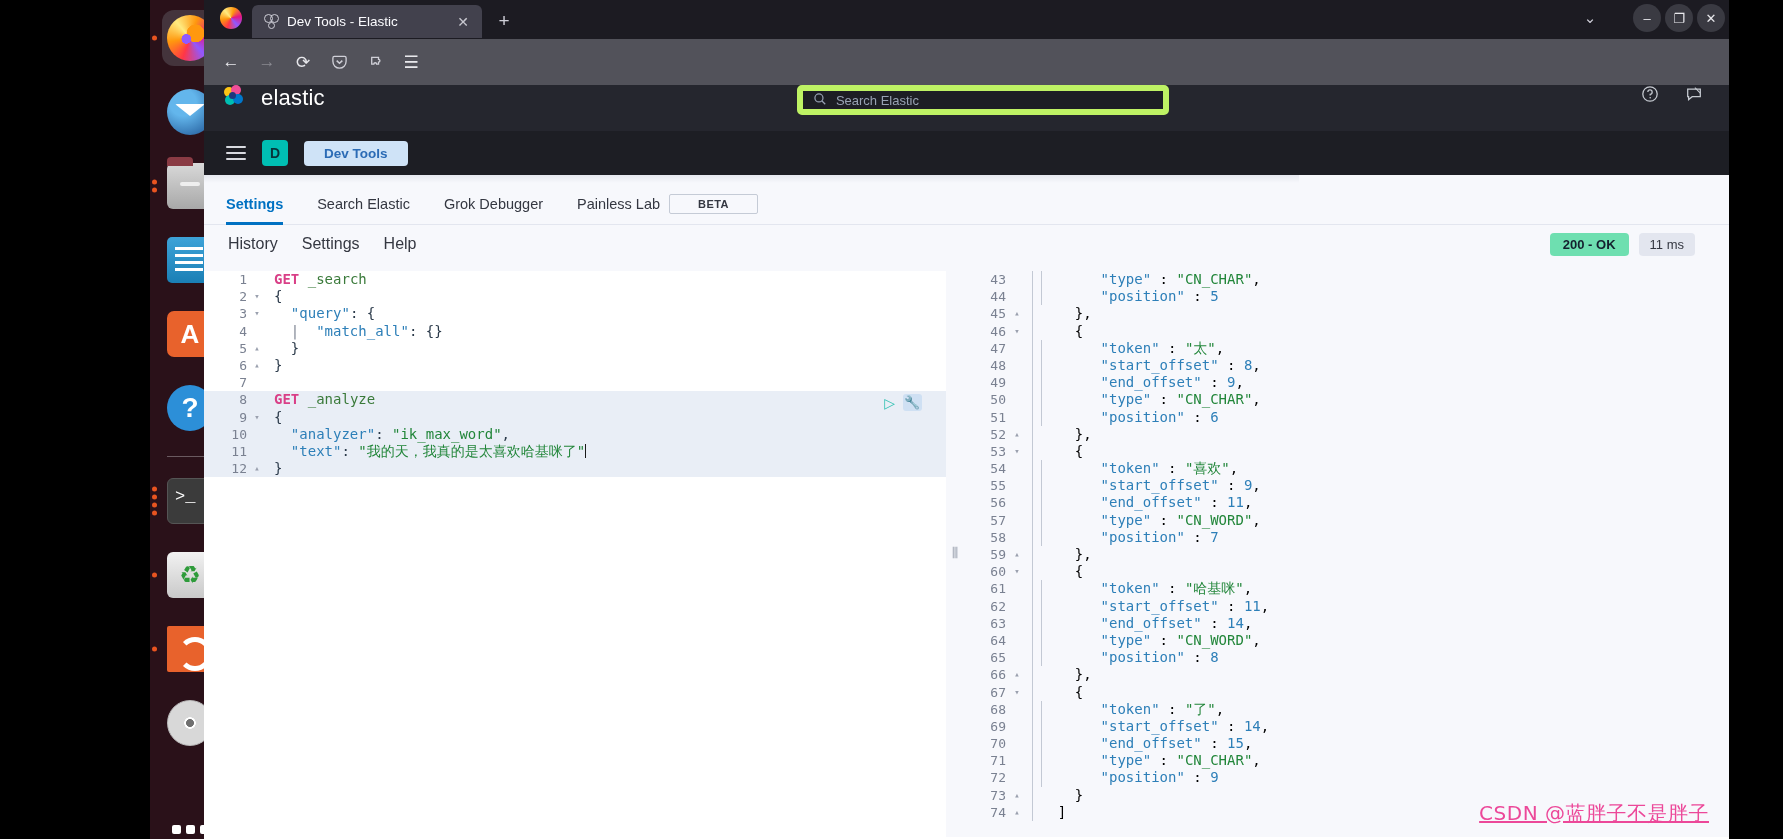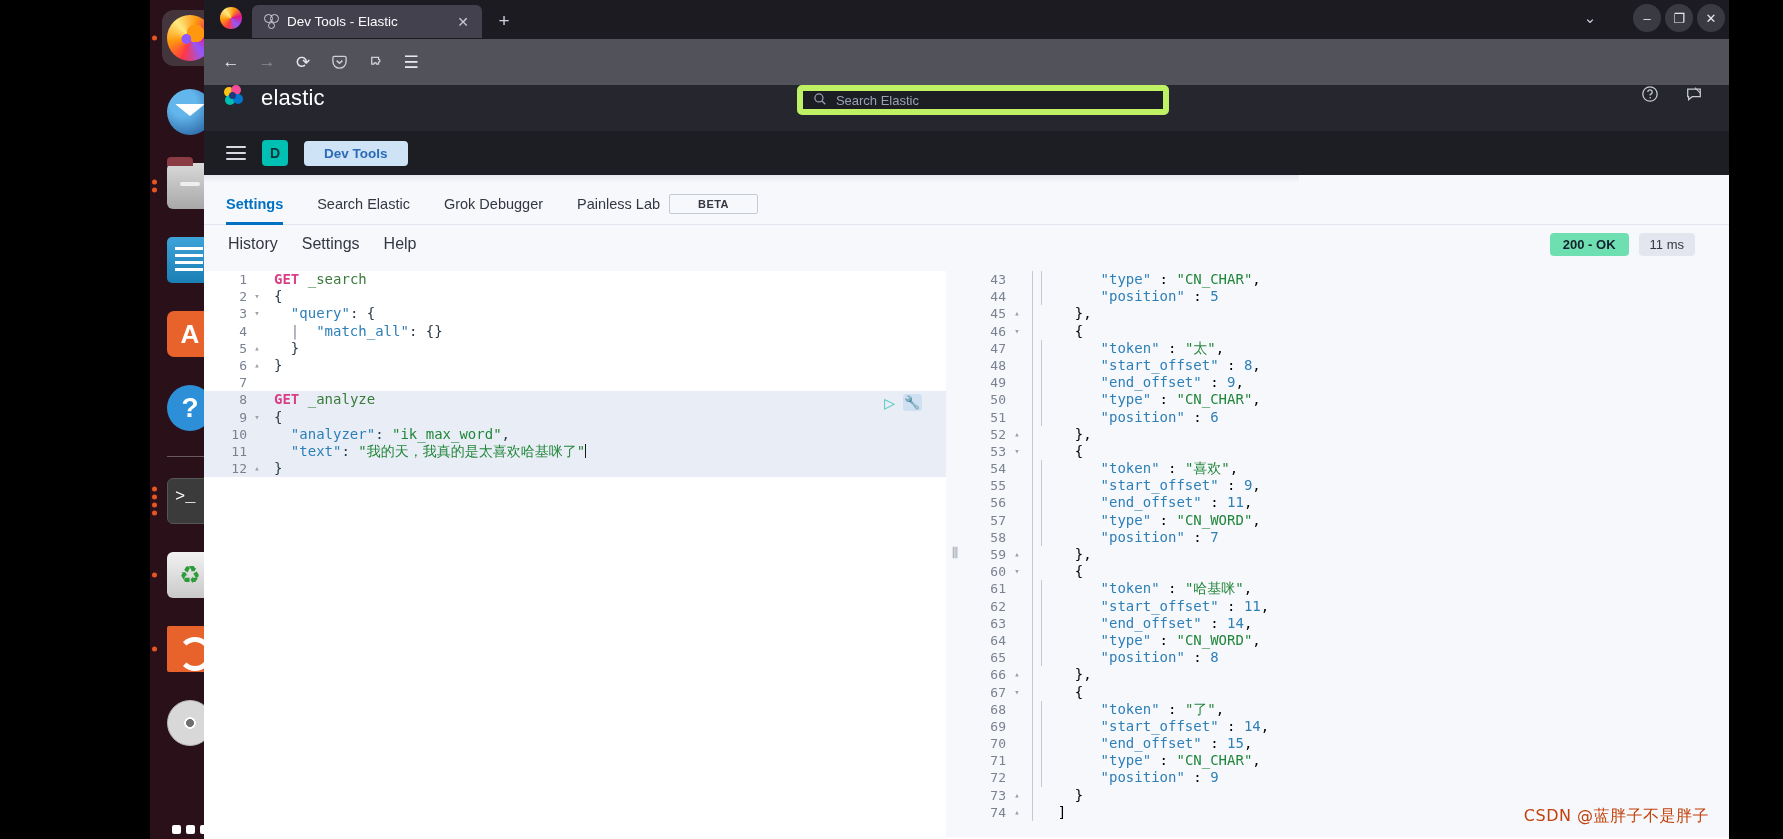--- a/index.html
+++ b/index.html
@@ -186,22 +186,22 @@
                height:17.2px;}
   .play { color:#36c2b4; font-size:14px;}
   .wrench { background:#cfe0f3; border-radius:3px; width:19px; height:17px;
             display:flex;align-items:center;justify-content:center; color:#2d7fb8; font-size:13px;}
 
   .rgut { width:46px; text-align:right; color:#7a8191; flex:0 0 auto; padding-right:4px;
           font-size:13px; font-family:"DejaVu Sans Mono", monospace;}
   .ind { flex:0 0 auto; border-left:1px solid #c3c9d4; height:17.2px; margin-left:8px; width:1px;}
   .rtext { flex:1 1 auto; padding-left:8px; }
 
-  .watermark { position:absolute; right:20px; bottom:12px; color:#c2410c; font-size:16px;
-               letter-spacing:.5px; font-family:"DejaVu Sans", sans-serif;}
+  .watermark { position:absolute; right:20px; bottom:12px; color:#ec4899; font-size:20px;
+               letter-spacing:.5px; font-family:"DejaVu Sans", sans-serif;text-decoration:underline;}
   .blackbar-r { position:absolute; right:0; top:0; width:54px; height:839px; background:#000; }
   .blackbar-l { position:absolute; left:0; top:0; width:150px; height:839px; background:#000; }
 </style>
 </head>
 <body>
 
 <div id="root">
 
   <div class="desktop-bg"></div>
   <div class="blackbar-l"></div>

